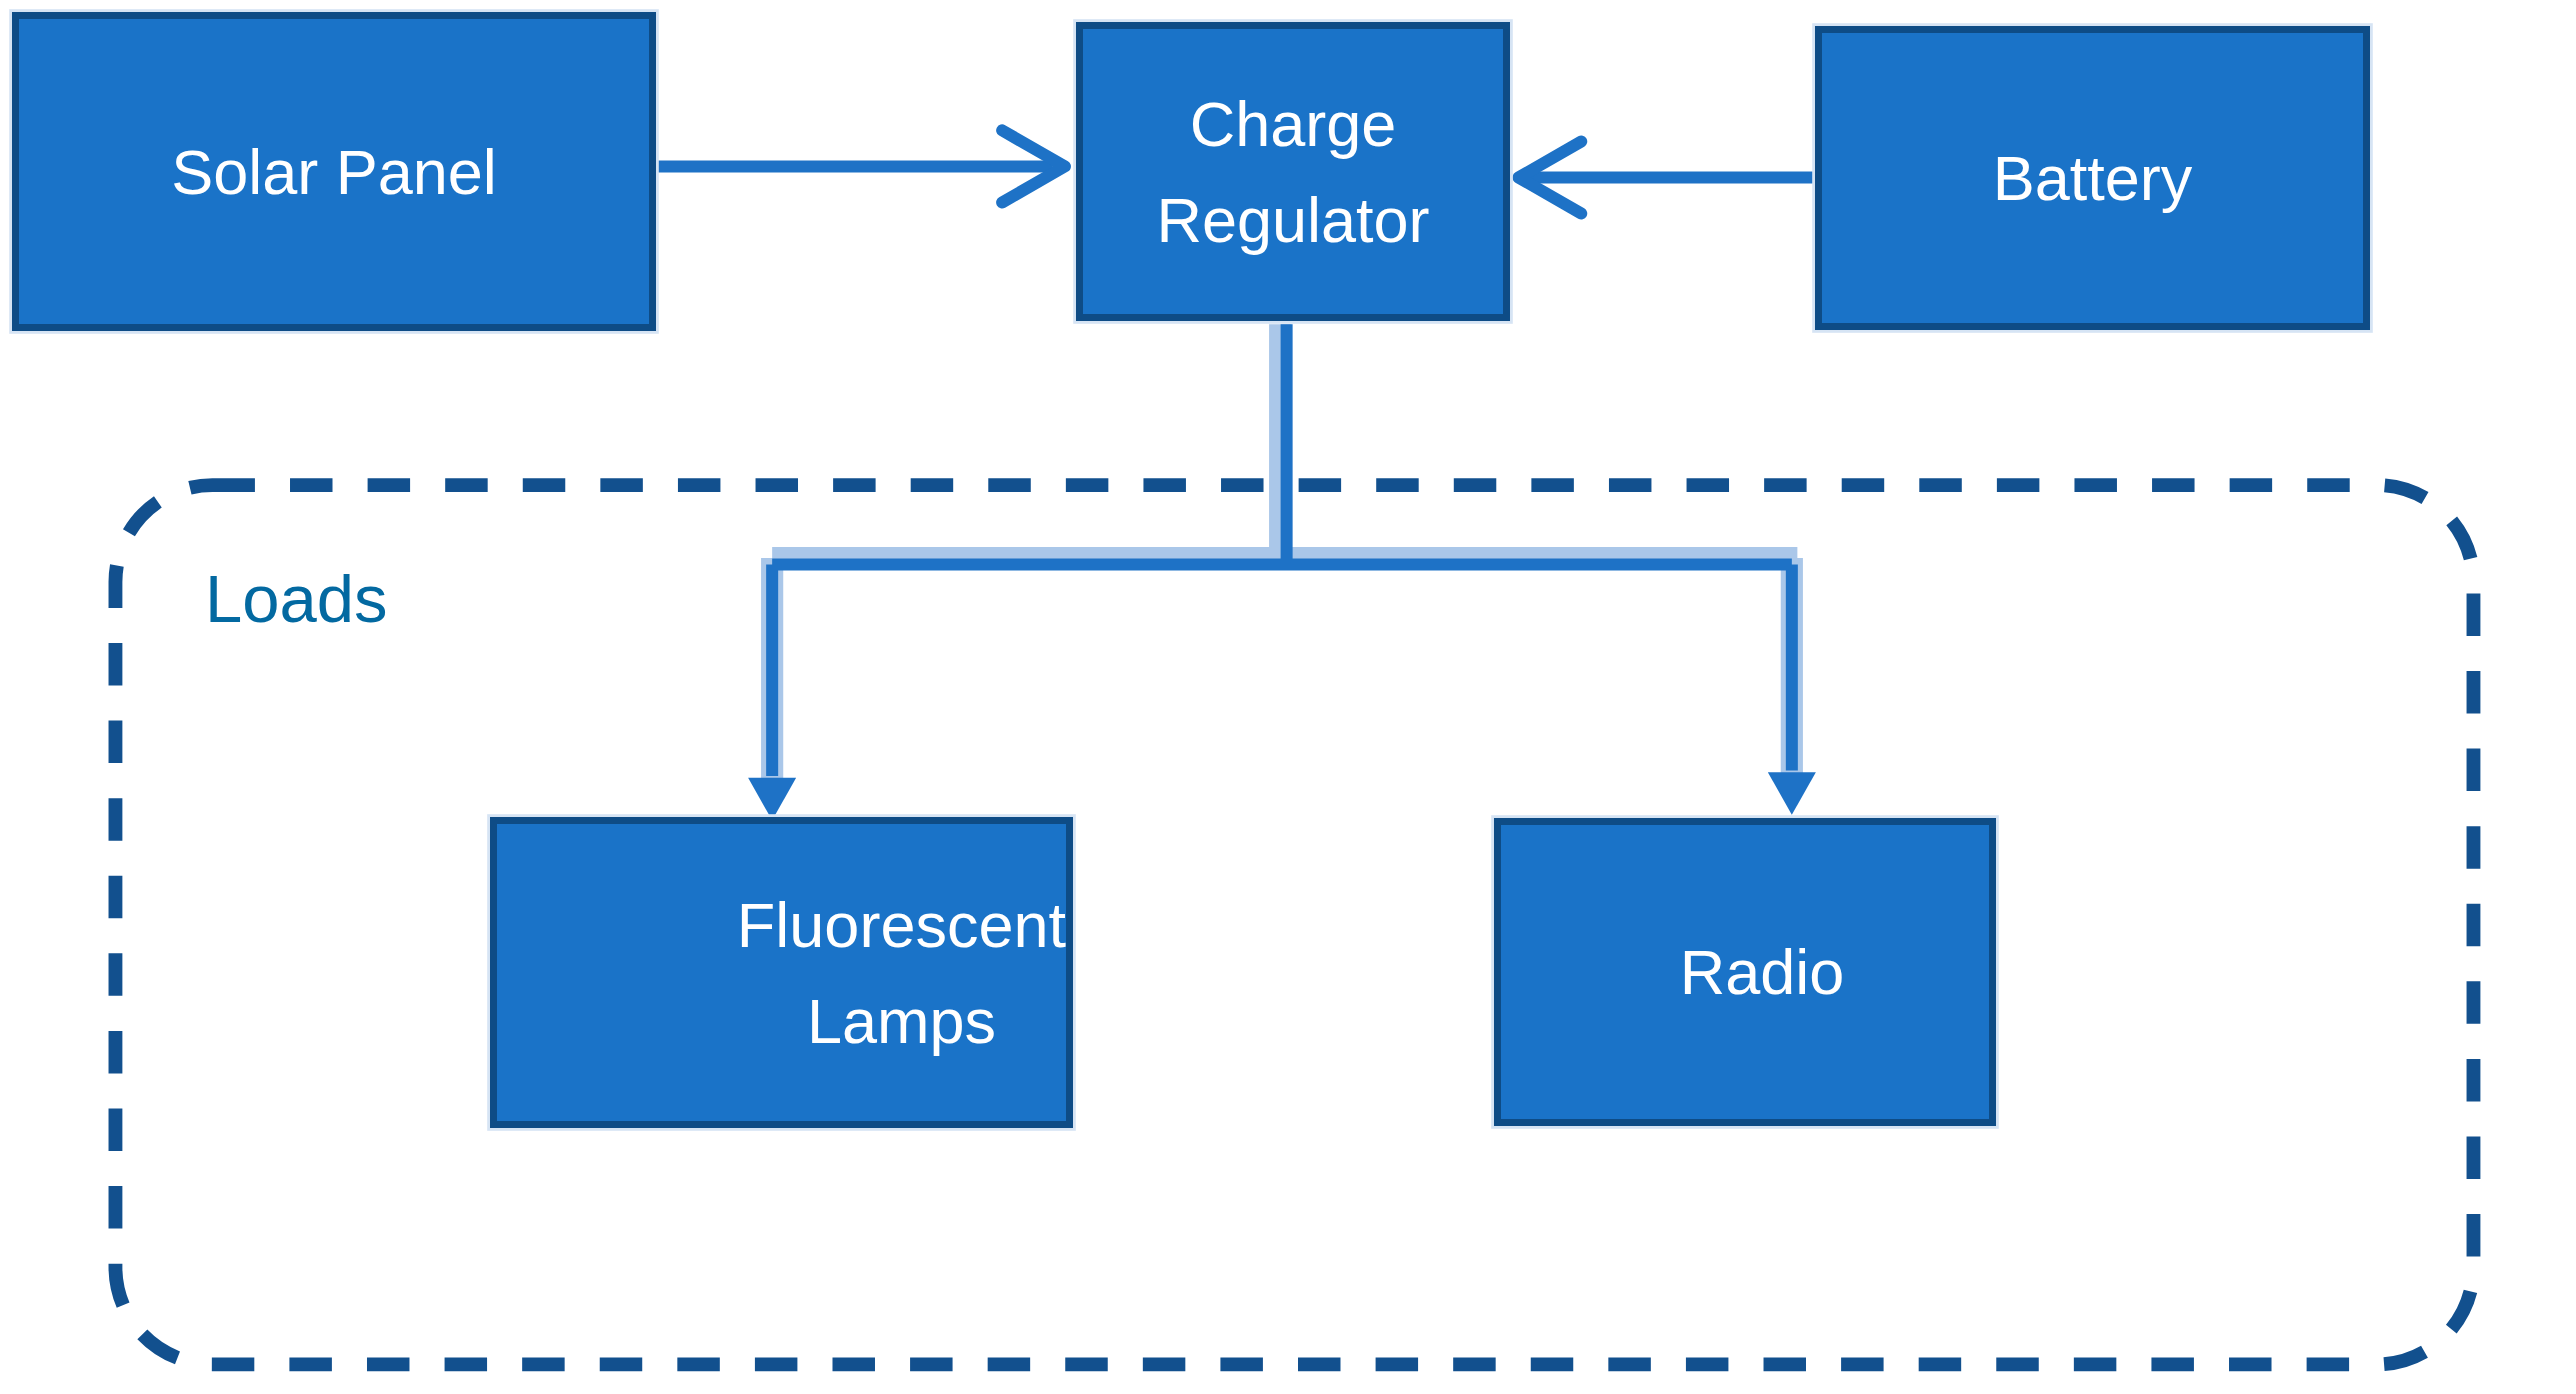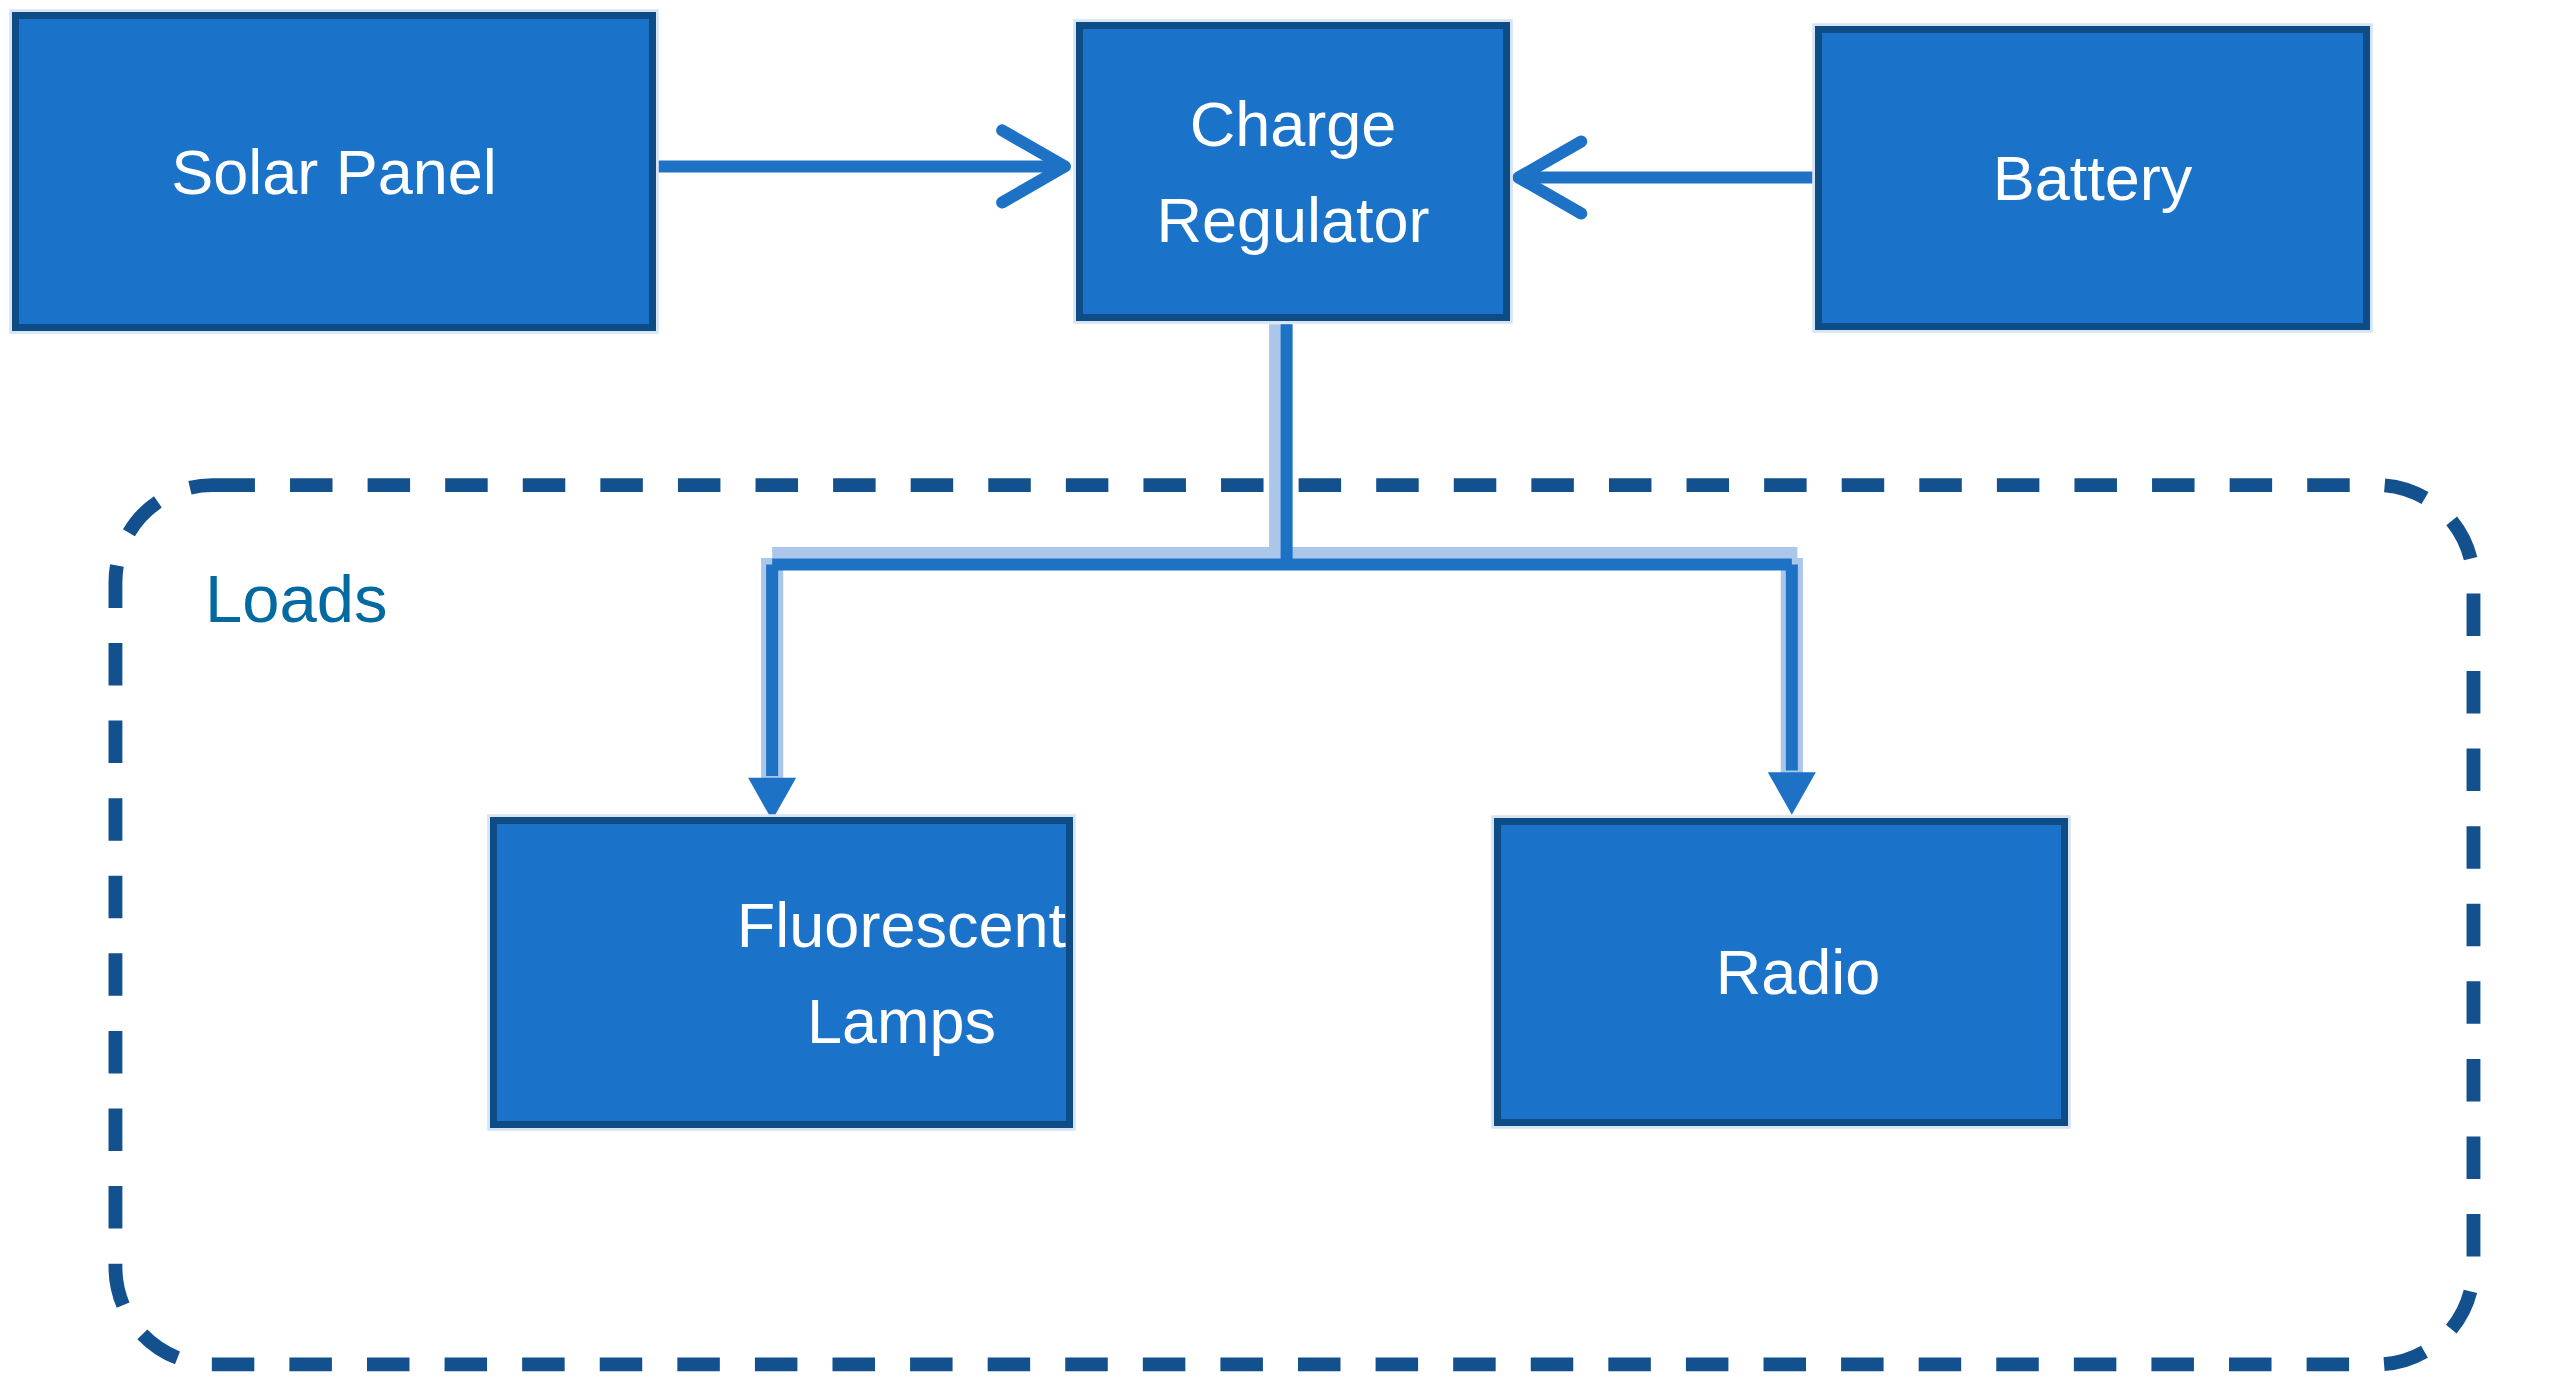--- a/index.html
+++ b/index.html
@@ -27,21 +27,21 @@
     color:#ffffff;
     font-size:63px;
     line-height:96px;
     text-align:center;
     white-space:pre-line;
   }
   .node-solar    {left:12px;   top:12px;  width:644px; height:319px;justify-content:center;}
   .node-charge   {left:1076px; top:22px;  width:434px; height:299px;}
   .node-battery  {left:1815px; top:26px;  width:555px; height:304px;}
   .node-fluor    {left:490px;  top:817px; width:583px; height:311px;justify-content:flex-end;}
-  .node-radio    {left:1494px; top:818px; width:574px; height:308px;padding-left:34px;}
+  .node-radio    {left:1494px; top:818px; width:502px; height:308px;padding-left:34px;}
   .loads-label{
     position:absolute;left:205px;top:562px;
     color:#0369a1;
     font-size:67px;line-height:74px;
     z-index:2;
   }
 </style>
 </head>
 <body>
 

